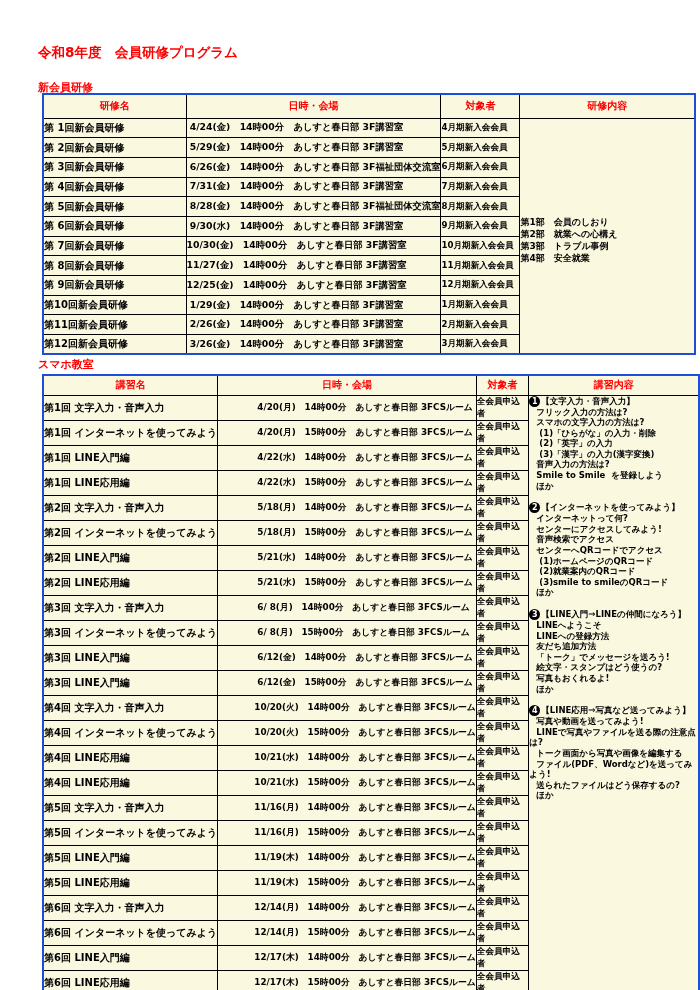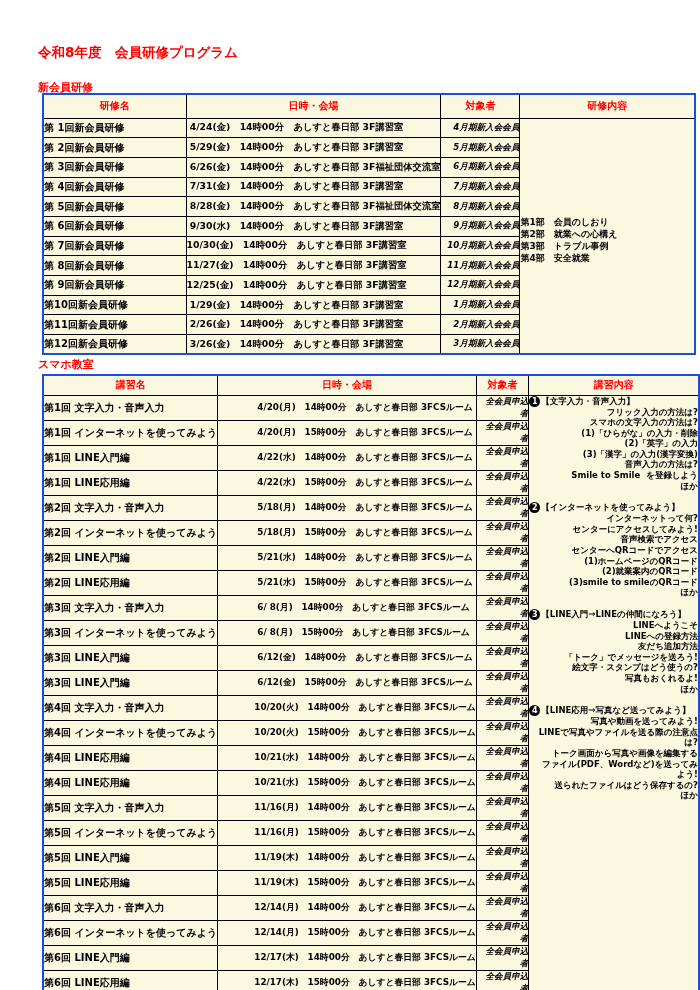--- a/index.html
+++ b/index.html
@@ -18,33 +18,33 @@
   .sched-table th,.sched-table td{border:1px solid #000;padding:0;overflow:hidden;}
   .sched-table th{color:#ff0000;font-size:10px;text-align:center;font-weight:bold;}
   #table-1 thead tr{height:24px;}
   #table-2 thead tr{height:20px;padding-left:20px;}
   #table-1 tbody tr{height:19.7px;}
   #table-2 tbody tr{height:19.9px;}
   .name-cell{padding-left:5px;white-space:pre;font-size:10px;}
   #table-2 .name-cell{font-size:10px;}
   .datetime-cell{padding-left:5px;white-space:pre;font-size:9.3px;}
   #table-2 .datetime-cell{font-size:8.8px;padding-left:36px;}
-  .audience-cell{text-align:right;font-size:8.6px;font-style:italic;}
+  .audience-cell{text-align:left;font-size:8.6px;}
   .content-cell{vertical-align:top;padding:4px 2px 0 5px;font-size:8.5px;line-height:10.6px;}
   .content-cell.centered{vertical-align:middle;padding-top:8px;}
   .content-inner .cline{white-space:pre;font-size:9px;line-height:12px;}
   .cgroup{margin-bottom:11px;}
   .cg-title{display:flex;align-items:center;white-space:pre;}
   .cg-title .ttl{font-size:8.5px;}
   .cnum{
     flex:none;display:inline-block;width:11px;height:11px;margin-right:1px;
     background:#000;color:#fff;border-radius:50%;
     font-size:8px;line-height:11px;text-align:center;
   }
-  .cline.indent{text-indent:7px;white-space:pre-wrap;text-align:right;}
+  .cline.indent{text-indent:7px;white-space:pre-wrap;}
 </style>
 </head>
 <body>
 
 <div class="page">
 
   <div class="page-title">令和8年度　会員研修プログラム</div>
 
   <div class="section-label" id="sec1-label">新会員研修</div>
 

